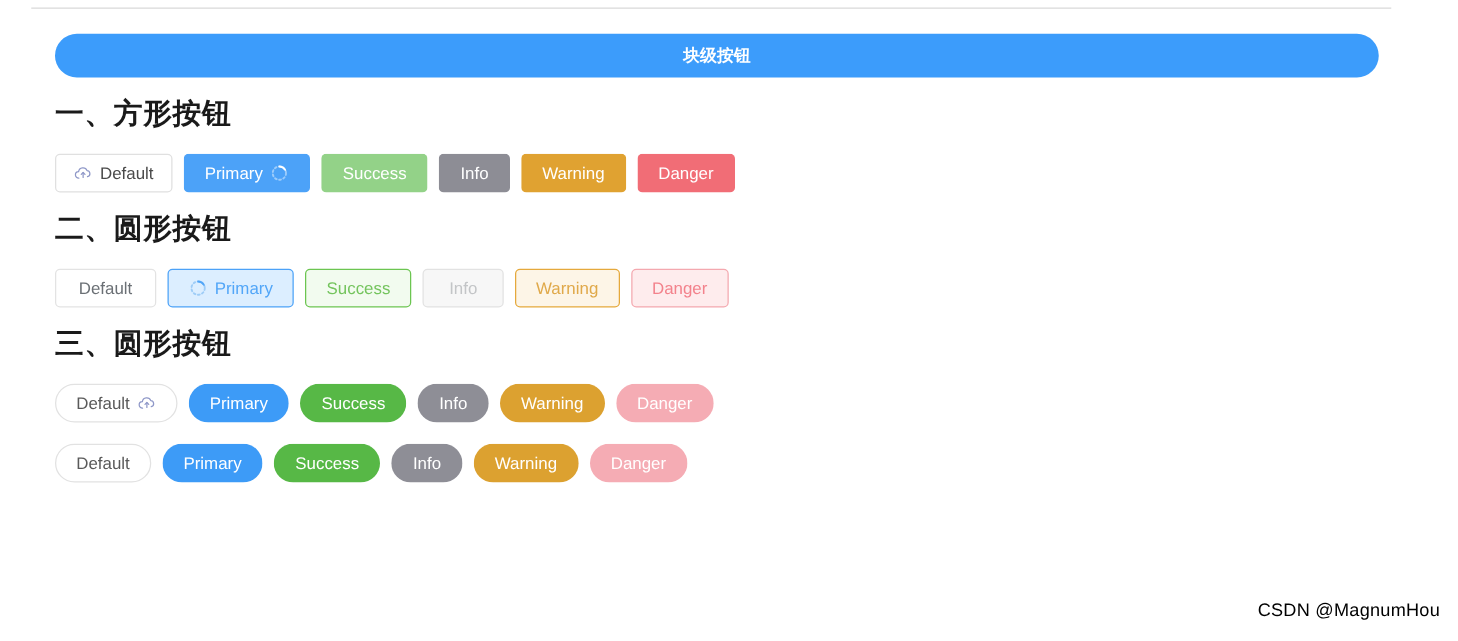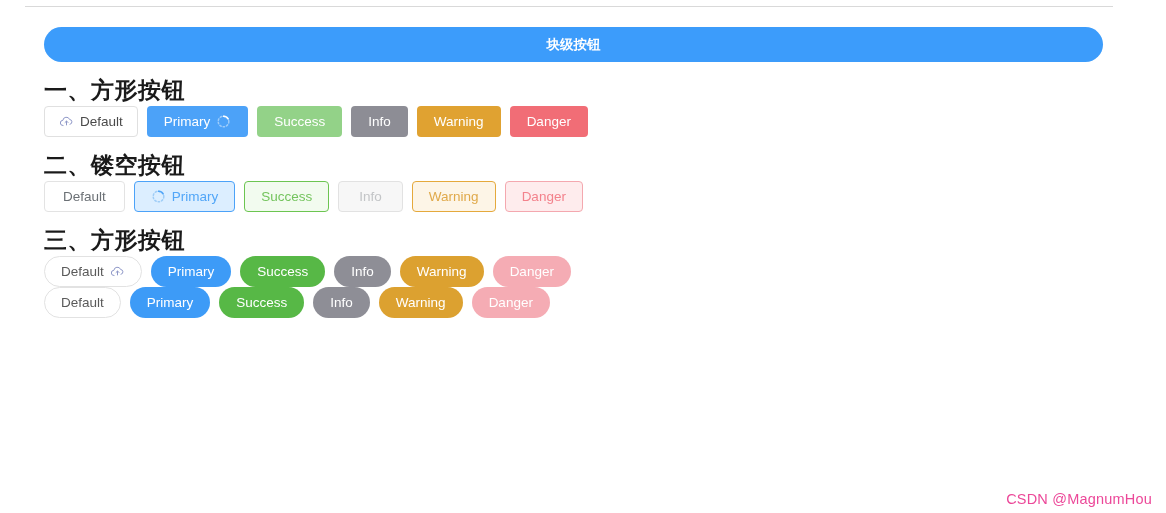--- a/index.html
+++ b/index.html
@@ -59,20 +59,21 @@
     font-size: 23px;
     font-weight: bold;
     color: #1a1a1a;
     margin: 13px 0 0 0;
     padding: 0;
     line-height: 1.35;
     letter-spacing: 0.5px;
     font-family: "Liberation Sans", "DejaVu Sans", sans-serif;
   }
   .btn-row {
+    margin-top: 17px;
     display: flex;
     align-items: center;
     gap: 9px;
   }
 
   
   .btn {
     display: inline-flex;
     align-items: center;
     justify-content: center;
@@ -157,23 +158,23 @@
     align-items: center;
     justify-content: center;
     flex: 0 0 auto;
   }
   .icon svg { display: block; }
 
   
   .watermark {
     position: absolute;
     right: 14px;
-    bottom: 6px;
+    bottom: 16px;
     font-size: 14.5px;
-    color: #ec4899;
+    color: #000000;
     font-family: "Liberation Sans", "DejaVu Sans", sans-serif;
     letter-spacing: 0.2px;
   }
 </style>
 </head>
 <body>
 
 <div class="page">
 
   <div class="top-rule"></div>
@@ -216,21 +217,21 @@
 
       <button class="btn solid-warning">
         <span>Warning</span>
       </button>
 
       <button class="btn solid-danger">
         <span>Danger</span>
       </button>
     </div>
 
-    <h2 class="section-title">二、镂空按钮</h2>
+    <h2 class="section-title">二、圆形按钮</h2>
     <div class="btn-row">
 
       <button class="btn hollow-default">
         <span>Default</span>
       </button>
 
       <button class="btn hollow-primary">
         <span class="icon">
           <svg width="15" height="15" viewBox="0 0 24 24" fill="none" stroke-width="2.4" stroke-linecap="round">
             <circle cx="12" cy="12" r="8.5" stroke="#9fcdf7" stroke-dasharray="2.4 3.2"></circle>
@@ -250,21 +251,21 @@
 
       <button class="btn hollow-warning">
         <span>Warning</span>
       </button>
 
       <button class="btn hollow-danger">
         <span>Danger</span>
       </button>
     </div>
 
-    <h2 class="section-title">三、方形按钮</h2>
+    <h2 class="section-title">三、圆形按钮</h2>
     <div class="btn-row">
 
       <button class="btn round round-default">
         <span>Default</span>
         <span class="icon">
           <svg width="15" height="15" viewBox="0 0 24 24" fill="none" stroke="#8f98c8" stroke-width="1.6" stroke-linecap="round" stroke-linejoin="round">
             <path d="M6.5 18.5a4.2 4.2 0 0 1-.3-8.4 5.6 5.6 0 0 1 10.8-1.3 3.9 3.9 0 0 1 .6 7.7"></path>
             <path d="M12 17.5v-6"></path>
             <path d="M9.6 13.6 12 11.2l2.4 2.4"></path>
           </svg>

